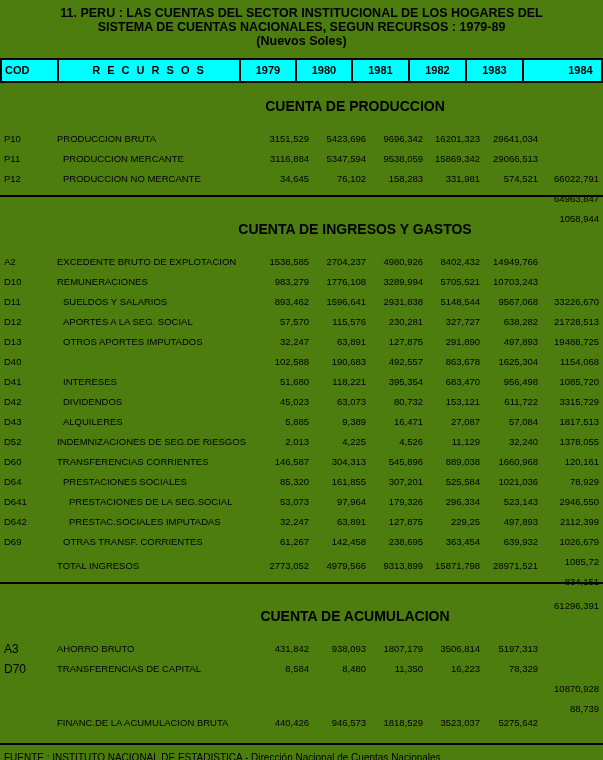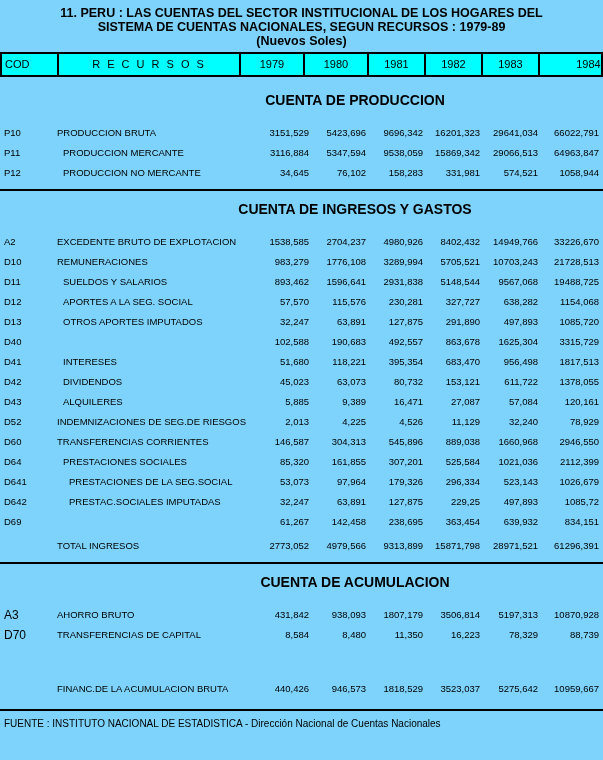--- a/index.html
+++ b/index.html
@@ -1,49 +1,49 @@
 <!DOCTYPE html>
 <html><head>
 <meta charset="utf-8">
 <style>
   html,body{margin:0;padding:0;background:#fff;}
   .page{
-    position:relative;width:603px;height:760px;background:#7dd3fc;
+    position:relative;width:603px;height:760px;background:#4d7c0f;
     font-family:"Liberation Sans",sans-serif;color:#000;overflow:hidden;
   }
   .title{margin-top:6px;text-align:center;font-weight:bold;font-size:12.5px;line-height:14px;}
   
   .band{
-    margin-top:4px;display:flex;height:21px;line-height:21px;
-    border:2px solid #000;font-weight:normal;font-size:11px;
+    margin-top:10px;display:flex;height:21px;line-height:21px;
+    border:2px solid #000;font-weight:bold;font-size:11px;
   }
   .hc{box-sizing:border-box;border-left:2px solid #000;overflow:hidden;white-space:nowrap;}
   .hc:first-child{border-left:none;}
   .c-cod{width:55px;padding-left:3px;}
   .c-rec{width:182px;text-align:center;letter-spacing:2px;}
-  .c-y0,.c-y1{width:64px;text-align:center;}
+  .c-y0,.c-y1{width:56px;text-align:center;}
   .c-y2,.c-y3,.c-y4{width:57px;text-align:center;}
   .c-y5{flex:1;text-align:center;padding-left:36px;}
   
   .section-heading{
     width:490px;margin-left:110px;margin-top:14px;height:13px;line-height:13px;
     text-align:center;font-weight:bold;font-size:14px;white-space:nowrap;
   }
   #rows-host > .section-heading:first-child{margin-top:17px;}
-  .rule + .section-heading{margin-top:12px;}
+  .rule + .section-heading{margin-top:26px;}
   .section-heading + .row{margin-top:16px;}
   .row{position:relative;height:20px;line-height:20px;font-size:9.5px;}
   .row .code{position:absolute;left:4px;white-space:nowrap;}
   .row.emph .code{font-size:12px;}
   .row .label{position:absolute;left:57px;white-space:nowrap;}
   .row .label.ind1{left:63px;}
   .row .label.ind2{left:69px;}
   .val{position:absolute;white-space:nowrap;}
   .v0{right:294px;} .v1{right:237px;} .v2{right:180px;}
-  .v3{right:123px;} .v4{right:65px;}  .v5{right:4px;}
+  .v3{right:123px;} .v4{right:65px;}  .v5{right:4px;margin-top:40px;}
   .rule{height:2px;background:#000;margin-top:6px;}
   .spacer-sm{height:4px;}
   .spacer-lg{height:34px;}
   .footer-rule{height:2px;background:#000;margin-top:10px;}
   .footer{margin-top:6px;padding-left:4px;font-size:10px;line-height:14px;white-space:nowrap;}
 </style>
 </head>
 <body>
 
 <div class="page">
@@ -233,20 +233,21 @@
     <span class="label ind2">PRESTAC.SOCIALES IMPUTADAS</span>
     <span class="val v0">32,247</span>
     <span class="val v1">63,891</span>
     <span class="val v2">127,875</span>
     <span class="val v3">229,25</span>
     <span class="val v4">497,893</span>
     <span class="val v5">1085,72</span>
   </div>
       <div class="row">
     <span class="code">D69</span>
+    <span class="label ind1">OTRAS TRANSF. CORRIENTES</span>
     <span class="val v0">61,267</span>
     <span class="val v1">142,458</span>
     <span class="val v2">238,695</span>
     <span class="val v3">363,454</span>
     <span class="val v4">639,932</span>
     <span class="val v5">834,151</span>
   </div>
       <div class="spacer-sm"></div>
       <div class="row">
     <span class="code"></span>

